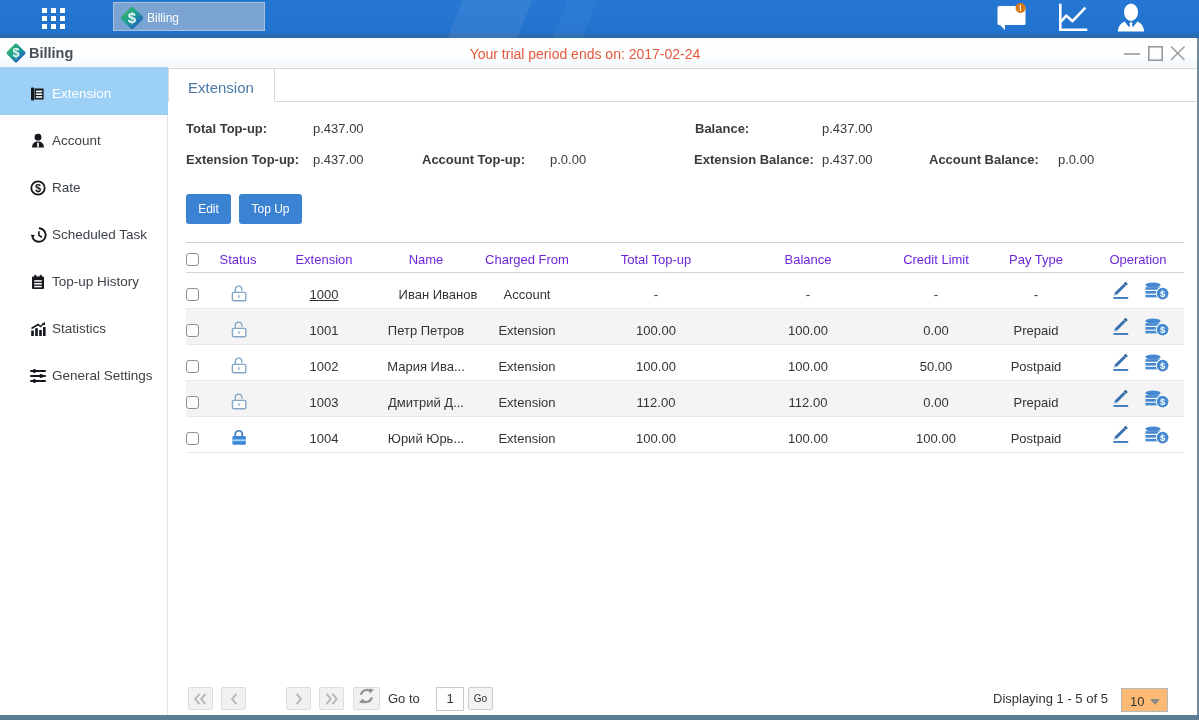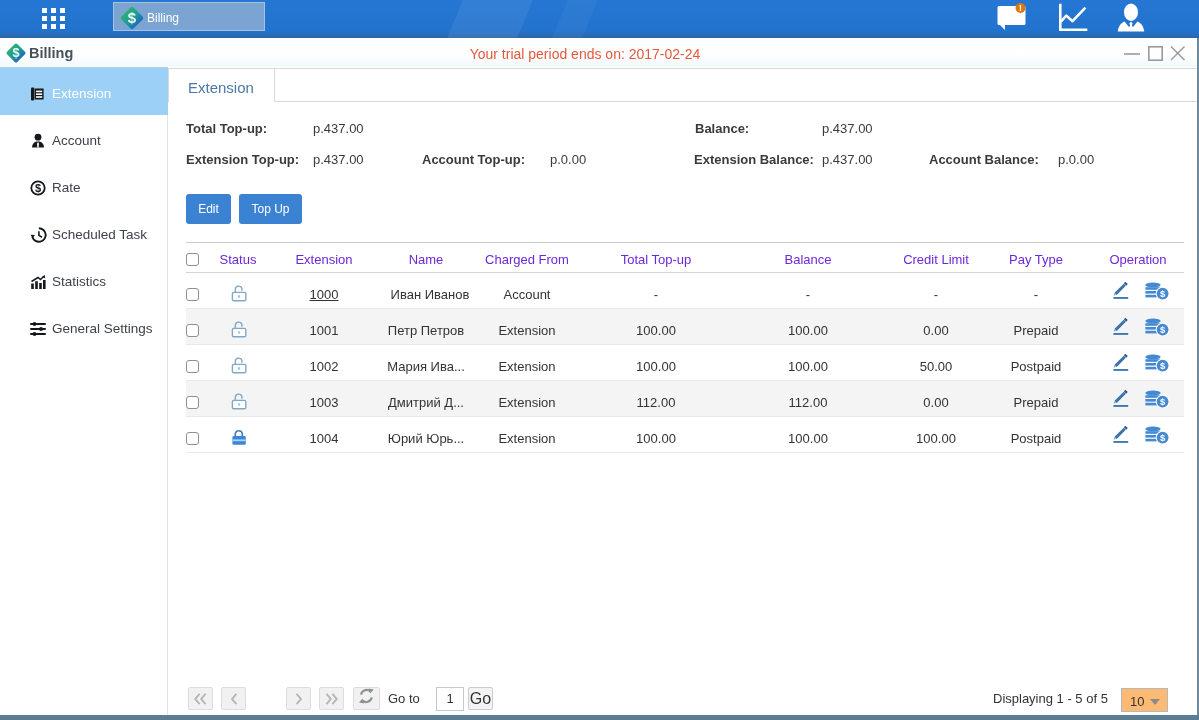--- a/index.html
+++ b/index.html
@@ -177,20 +177,31 @@
     <div class="mitem">
       <svg class="mico" width="17" height="16" viewBox="0 0 17 16">
         <path d="M8.9 1.2 a6.8 6.8 0 1 1 -6.5 8.8" fill="none" stroke="#15181c" stroke-width="1.9"></path>
         <path d="M0.6 7.8 l4.3 0.1 -2.3 3.6 z" fill="#15181c"></path>
         <path d="M8.9 4.2 V 8.4 L 12 10.2" fill="none" stroke="#15181c" stroke-width="1.6"></path>
       </svg>
       <div class="mtxt">Scheduled Task</div>
     </div>
     <div class="mitem">
       <svg class="mico" width="16" height="16" viewBox="0 0 16 16">
+        <rect x="2" y="2.6" width="12" height="12.4" rx="1" fill="#15181c"></rect>
+        <rect x="4.2" y="0.8" width="2.2" height="3.4" rx="1" fill="#15181c"></rect>
+        <rect x="9.6" y="0.8" width="2.2" height="3.4" rx="1" fill="#15181c"></rect>
+        <rect x="4.2" y="6.2" width="7.6" height="1.5" fill="#fff"></rect>
+        <rect x="4.2" y="9" width="7.6" height="1.5" fill="#fff"></rect>
+        <rect x="4.2" y="11.8" width="7.6" height="1.5" fill="#fff"></rect>
+      </svg>
+      <div class="mtxt">Top-up History</div>
+    </div>
+    <div class="mitem">
+      <svg class="mico" width="16" height="16" viewBox="0 0 16 16">
         <rect x="1.2" y="9.5" width="2.6" height="5.5" fill="#15181c"></rect>
         <rect x="5.2" y="7.2" width="2.6" height="7.8" fill="#15181c"></rect>
         <rect x="9.2" y="9" width="2.6" height="6" fill="#15181c"></rect>
         <rect x="13" y="6" width="2.6" height="9" fill="#15181c"></rect>
         <path d="M1.5 7.5 L 8 3.5 L 10.5 5.5 L 14 2.2" fill="none" stroke="#15181c" stroke-width="1.5"></path>
         <path d="M14.8 1 l0.4 3.4 -3 -1.6 z" fill="#15181c"></path>
       </svg>
       <div class="mtxt">Statistics</div>
     </div>
     <div class="mitem">
@@ -246,21 +257,21 @@
         <span class="hcell ctr" style="left:952px;">Operation</span>
       </div>
       <div class="trow">
         <span class="cb" style="top:15px;"></span>
         <span class="tcell" style="left:44px; top:11px;"><svg width="18" height="18" viewBox="0 0 18 18">
   <rect x="2.4" y="8.4" width="13.4" height="8.4" rx="1.4" fill="#fdfefe" stroke="#84a7c5" stroke-width="1.4"></rect>
   <line x1="9" y1="11.2" x2="9" y2="13.8" stroke="#84a7c5" stroke-width="1.3"></line>
   <path d="M5.3 8.2 V 5 a3.4 3.4 0 0 1 6.6 -0.5 v 1.7" fill="none" stroke="#84a7c5" stroke-width="1.4" stroke-linecap="round"></path>
 </svg></span>
         <span class="tcell ctr" style="left:138px;text-decoration:underline;">1000</span>
-        <span class="tcell ctr" style="left:244px;">Иван Иванов</span>
+        <span class="tcell ctr" style="left:252px;">Иван Иванов</span>
         <span class="tcell ctr" style="left:341px;">Account</span>
         <span class="tcell ctr" style="left:470px;">-</span>
         <span class="tcell ctr" style="left:622px;">-</span>
         <span class="tcell ctr" style="left:750px;">-</span>
         <span class="tcell ctr" style="left:850px;">-</span>
         <span class="tcell" style="left:926px; top:9px;"><svg width="18" height="18" viewBox="0 0 18 18">
   <rect x="1.4" y="15" width="14.8" height="1.9" fill="#3d7ab8"></rect>
   <path d="M1.8 13.4 l0.5 -2.6 2.2 2.2 z" fill="#8fb3d4"></path>
   <line x1="3.6" y1="11.9" x2="12.8" y2="2.7" stroke="#3a72ae" stroke-width="2.9"></line>
   <line x1="13" y1="2.5" x2="14.6" y2="0.9" stroke="#2b5d95" stroke-width="3.3"></line>
@@ -431,21 +442,21 @@
         <svg width="17" height="16" viewBox="0 0 17 16">
           <g id="rfq">
             <path d="M3 6.6 A 5.7 5.7 0 0 1 12.6 3.6" stroke="#8d9296" stroke-width="2.2" fill="none"></path>
             <path d="M10.8 0.6 L 15.8 1.4 L 12.2 5.6 z" fill="#8d9296"></path>
           </g>
           <use href="#rfq" transform="rotate(180 8.4 8)"></use>
         </svg>
       </div>
       <div class="pgtxt" style="left:220px;">Go to</div>
       <div id="goin">1</div>
-      <div class="pgbtn" style="left:300px; color:#333; font-size:16px; line-height:22px; background:#f3f3f3; border-color:#ccc;">Go</div>
+      <div class="pgbtn" style="left:300px; color:#333; font-size:10px; line-height:22px; background:#f3f3f3; border-color:#ccc;">Go</div>
       <div class="pgtxt" style="left:825px;">Displaying 1 - 5 of 5</div>
       <div id="dd">
           <span>10</span>
           <div class="tri"></div>
         </div>
     </div>
   </div>
 
   <div id="rightborder"></div>
   <div id="bottomstrip"></div>

